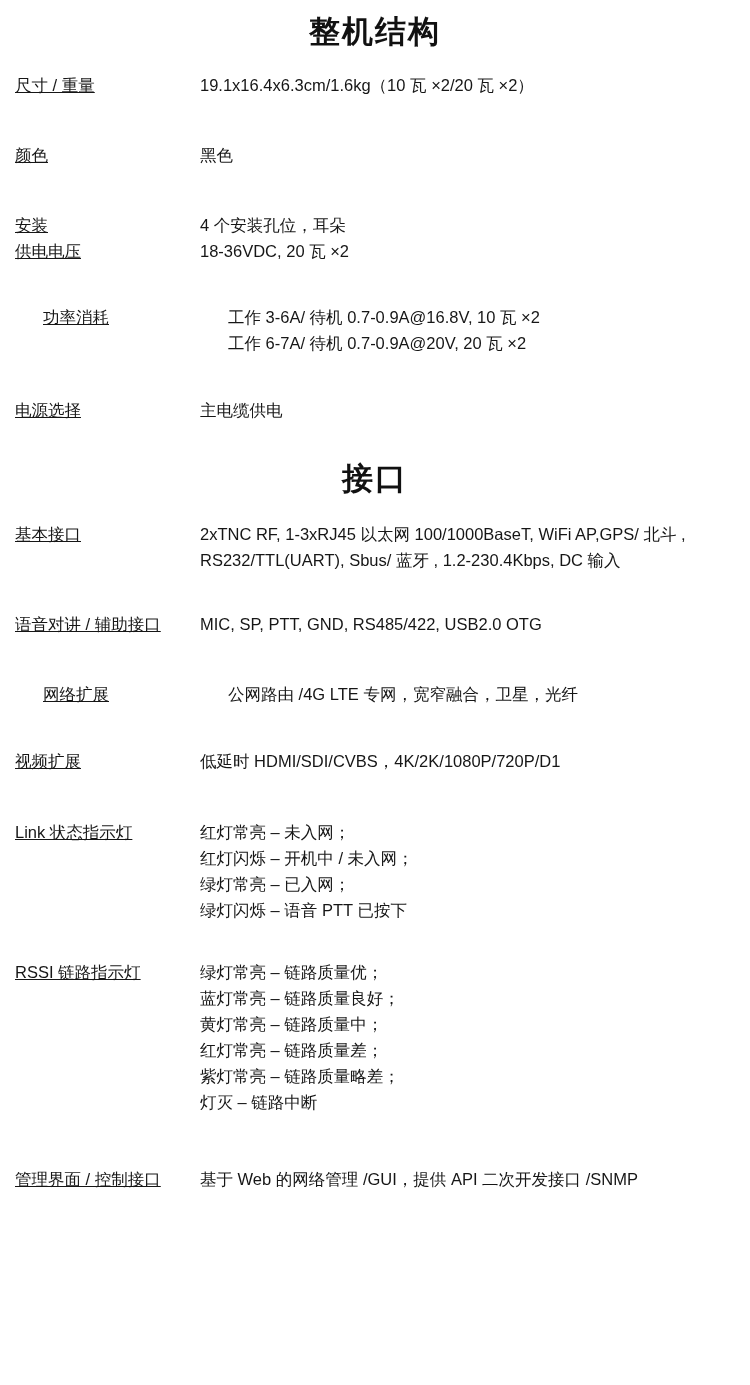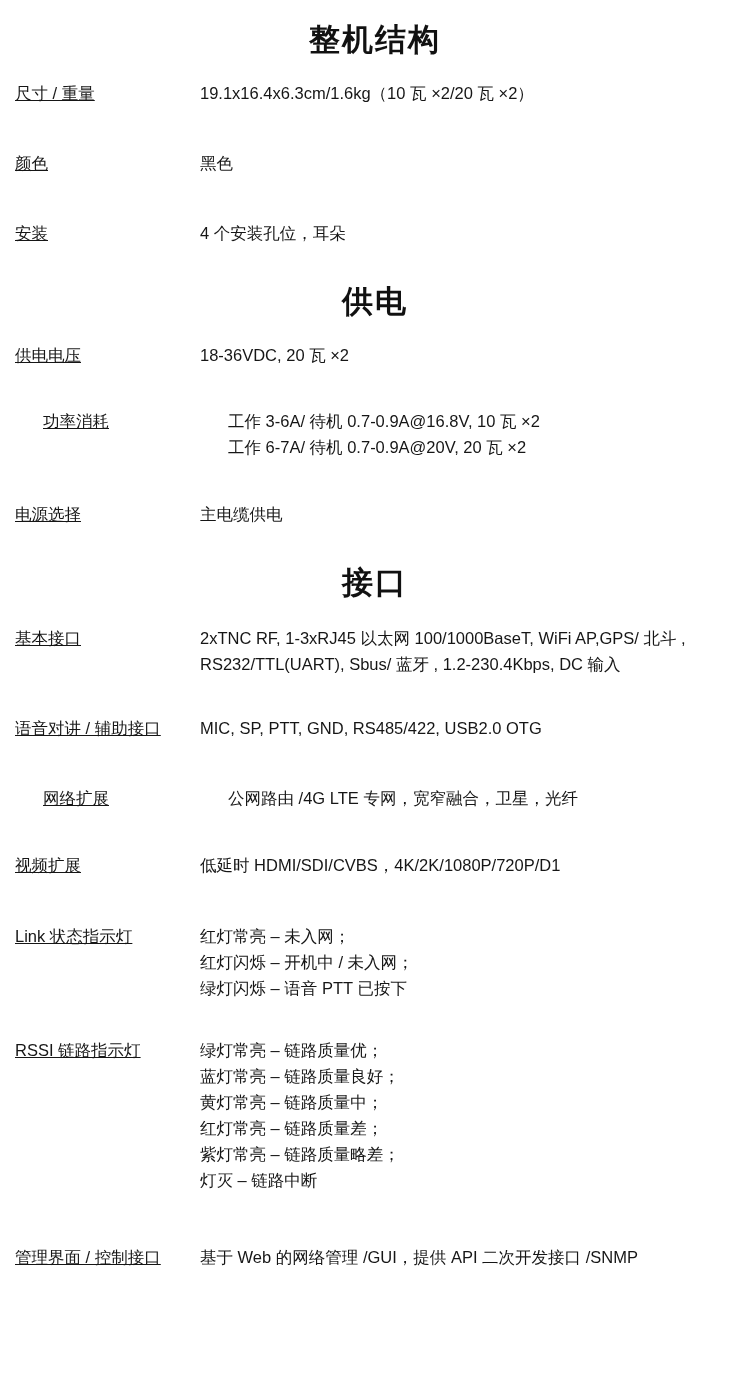--- a/index.html
+++ b/index.html
@@ -4,21 +4,21 @@
 <style>
   html, body {
     margin: 0;
     padding: 0;
     background: #ffffff;
   }
   .page {
     width: 750px;
     height: 1385px;
     box-sizing: border-box;
-    padding: 20px 15px 0 15px;
+    padding: 12px 15px 0 15px;
     background: #ffffff;
     color: #161616;
     font-family: "Liberation Sans", "DejaVu Sans", sans-serif;
     overflow: hidden;
   }
   .section-title {
     font-size: 31px;
     font-weight: 700;
     line-height: 40px;
     text-align: center;
@@ -76,21 +76,20 @@
     </div>
   </div>
 
   <div class="spec-row">
     <div class="spec-label">安装</div>
     <div class="spec-value">
       <div class="value-line">4 个安装孔位，耳朵</div>
     </div>
   </div>
 
-  <h1 class="section-title mt36 mb20">供电</h1>
 
   <div class="spec-row mb40">
     <div class="spec-label">供电电压</div>
     <div class="spec-value">
       <div class="value-line">18-36VDC, 20 瓦 ×2</div>
     </div>
   </div>
 
   <div class="spec-row mb41">
     <div class="spec-label">功率消耗</div>
@@ -136,20 +135,21 @@
     <div class="spec-value">
       <div class="value-line">低延时 HDMI/SDI/CVBS，4K/2K/1080P/720P/D1</div>
     </div>
   </div>
 
   <div class="spec-row mb36">
     <div class="spec-label">Link 状态指示灯</div>
     <div class="spec-value">
       <div class="value-line">红灯常亮 – 未入网；</div>
       <div class="value-line">红灯闪烁 – 开机中 / 未入网；</div>
+      <div class="value-line">绿灯常亮 – 已入网；</div>
       <div class="value-line">绿灯闪烁 – 语音 PTT 已按下</div>
     </div>
   </div>
 
   <div class="spec-row mb51">
     <div class="spec-label">RSSI 链路指示灯</div>
     <div class="spec-value">
       <div class="value-line">绿灯常亮 – 链路质量优；</div>
       <div class="value-line">蓝灯常亮 – 链路质量良好；</div>
       <div class="value-line">黄灯常亮 – 链路质量中；</div>

